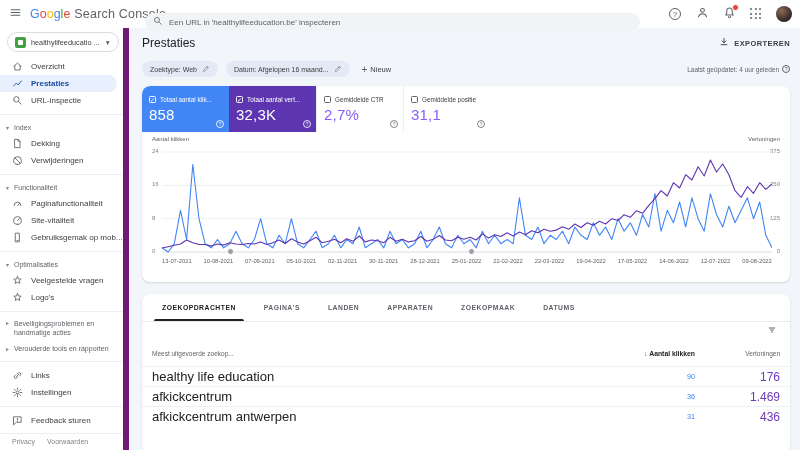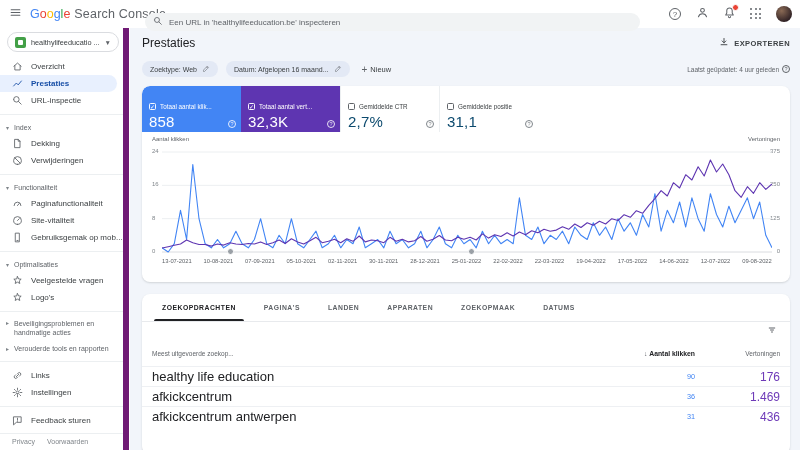--- a/index.html
+++ b/index.html
@@ -58,27 +58,27 @@
   .chip .pen { font-size:7px; color:#5f6368; }
   .newbtn { display:flex; align-items:center; gap:3px; font-size:7.5px; color:#3c4043; cursor:pointer; margin-left:4px; }
   .newbtn .plus { font-size:10px; color:#5f6368; }
   .lastupd { margin-left:auto; display:flex; align-items:center; gap:3px; font-size:6.5px; color:#5f6368; }
   .qmark { width:8px; height:8px; border:1px solid currentColor; border-radius:50%; font-size:5.5px;
     display:flex; align-items:center; justify-content:center; flex:none; }
 
   .panel { background:#fff; border-radius:8px; box-shadow:0 1px 2px rgba(60,64,67,.18); }
   #metricpanel { margin-top:8px; height:196px; overflow:hidden; }
   #cards { display:flex; }
-  .card { width:99px; height:46px; padding:17px 6px 4px 7px; position:relative; cursor:pointer; background:#fff; }
+  .card { width:87px; height:46px; padding:10px 6px 4px 7px; position:relative; cursor:pointer; background:#fff; }
   .card.c2,.card.c3 { border-left:1px solid #eceff1; }
   .card .lr { display:flex; align-items:center; gap:4px; }
   .cbx { width:7px; height:7px; border:1px solid #5f6368; border-radius:1.5px; flex:none;
     display:flex; align-items:center; justify-content:center; font-size:6px; line-height:1; }
   .card .lbl { font-size:6.3px; color:#3c4043; white-space:nowrap; overflow:hidden; }
-  .card .val { font-size:15px; margin-top:3px; color:#0c4a6e; letter-spacing:.2px; }
+  .card .val { font-size:15px; margin-top:3px; color:#8b5cf6; letter-spacing:.2px; }
   .card.colored .lbl, .card.colored .val { color:#fff; }
   .card.colored .cbx { border-color:rgba(255,255,255,.95); color:#fff; }
   .card .qmark { position:absolute; right:5px; bottom:4px; color:#80868b; }
   .card.colored .qmark { color:rgba(255,255,255,.85); }
 
   #chartarea { position:relative; margin:4px 8px 0 8px; height:142px; }
   .axhead { position:absolute; top:0; font-size:6px; color:#5f6368; }
   #chartsvg { position:absolute; left:12px; top:10px; }
   .ytick { position:absolute; font-size:6px; color:#80868b; }
   .xlabels { position:absolute; left:12px; top:122px; width:610px; display:flex; justify-content:space-between; }

